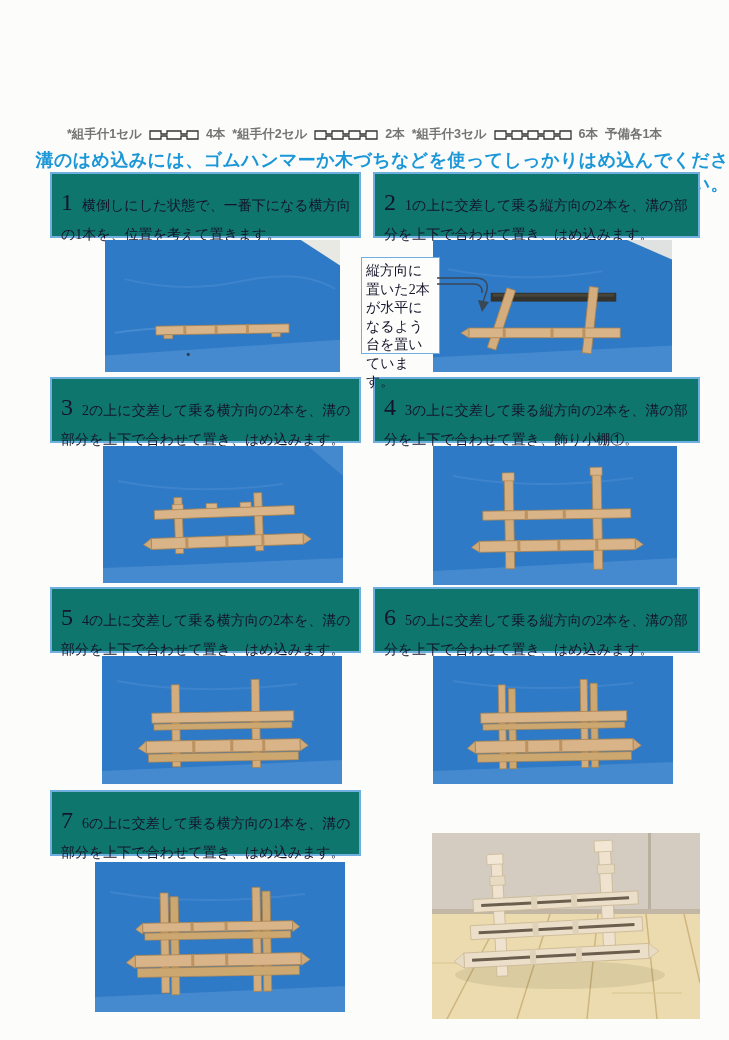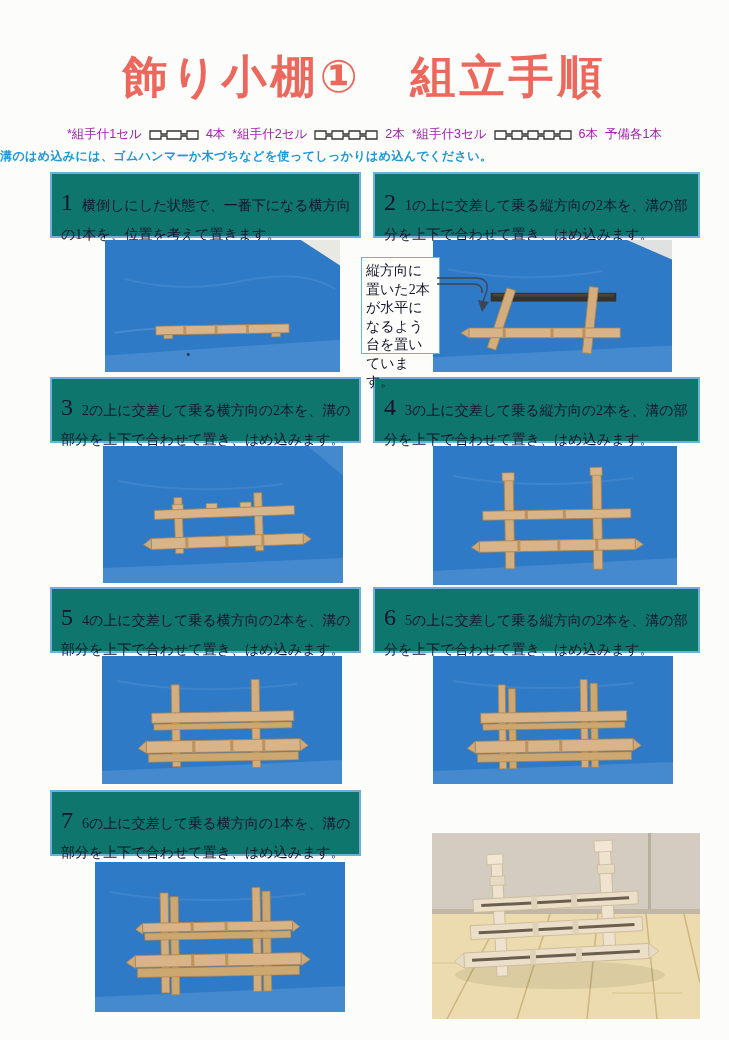--- a/index.html
+++ b/index.html
@@ -15,26 +15,26 @@
     background:#fcfcfa;overflow:hidden;color:#1c1c24;
   }
   .title{
     position:absolute;top:47px;left:0;width:100%;
     text-align:center;font-size:45px;font-weight:700;letter-spacing:4px;
     color:var(--title-red);font-family:"Liberation Sans","DejaVu Sans",sans-serif;
   }
   .parts-line{
     position:absolute;top:126px;left:0;width:100%;
     display:flex;justify-content:center;align-items:center;gap:7px;
-    font-size:12.5px;font-weight:400;color:#a21caf;white-space:nowrap;
+    font-size:12.5px;font-weight:700;color:#737373;white-space:nowrap;
   }
   .picon{display:block;}
   .notice{
     position:absolute;top:148px;left:0;width:100%;
-    text-align:left;font-size:12px;font-weight:700;
+    text-align:right;font-size:18px;font-weight:700;
     color:var(--notice-blue);letter-spacing:.4px;
   }
   .stepbox{
     position:absolute;height:66px;
     border:2px solid var(--box-border-blue);background:#0f766e;
     padding:14px 8px 0 9px;
     font-family:"Liberation Serif","DejaVu Serif",serif;
     font-size:14px;line-height:29px;color:#14142a;
   }
   .stepbox .num{
@@ -54,21 +54,20 @@
     position:absolute;left:373px;top:793px;width:327px;
     text-align:center;font-size:22px;font-weight:700;color:var(--title-red);
     letter-spacing:1px;
   }
 </style>
 </head>
 <body>
 
 <div class="page">
 
-  <h1 class="title">飾り小棚①　組立手順</h1>
 
   <div class="parts-line">
     <span>*組手什1セル</span>
     <svg class="picon" width="50" height="14" viewBox="0 0 50 14">
       <path d="M1,3 H12 v3 h6 v-3 H32 v3 h6 v-3 H49 V11 H38 v-3 h-6 v3 H18 v-3 h-6 v3 H1 Z" fill="none" stroke="#333" stroke-width="1.3"></path>
     </svg>
     <span>4本</span>
     <span>*組手什2セル</span>
     <svg class="picon" width="64" height="14" viewBox="0 0 64 14">
       <path d="M1,3 H12 v3 h6 v-3 H29 v3 h6 v-3 H46 v3 h6 v-3 H63 V11 H52 v-3 h-6 v3 H35 v-3 h-6 v3 H18 v-3 h-6 v3 H1 Z" fill="none" stroke="#333" stroke-width="1.3"></path>
@@ -138,21 +137,21 @@
     <path d="M0,10 H38 Q52,10 50,22 L46,34" fill="none" stroke="#3a4756" stroke-width="1.4"></path>
     <path d="M0,16 H36 Q46,16 45,25" fill="none" stroke="#3a4756" stroke-width="1.4"></path>
     <polygon points="41,32 52,34 45,44" fill="#3a4756"></polygon>
   </svg>
 
   <div class="stepbox" style="left:50px;top:377px;width:311px;">
     <span class="num">3</span><span>2の上に交差して乗る横方向の2本を、溝の部分を上下で合わせて置き、はめ込みます。</span>
   </div>
 
   <div class="stepbox" style="left:373px;top:377px;width:327px;">
-    <span class="num">4</span><span>3の上に交差して乗る縦方向の2本を、溝の部分を上下で合わせて置き、はめ込みます。</span>
+    <span class="num">4</span><span>3の上に交差して乗る縦方向の2本を、溝の部分を上下で合わせて置き、飾り小棚①。</span>
   </div>
 
   <div class="photo" style="left:103px;top:446px;width:240px;height:137px;">
     <svg viewBox="0 0 240 137" preserveAspectRatio="none">
       <rect width="240" height="137" fill="#2e7ac6"></rect>
       <polygon points="205,0 240,0 240,30" fill="#4f8fd2" opacity=".7"></polygon>
       <polygon points="0,122 240,112 240,137 0,137" fill="#5b99d8" opacity=".5"></polygon>
       <path d="M15,35 Q90,50 180,38" stroke="#4a8bd0" stroke-width="2" fill="none" opacity=".6"></path>
       <g transform="rotate(-2 120 85)">
         <rect x="72" y="50" width="8" height="56" fill="#d4ad7e" stroke="#a9824f" stroke-width="0.8"></rect>

